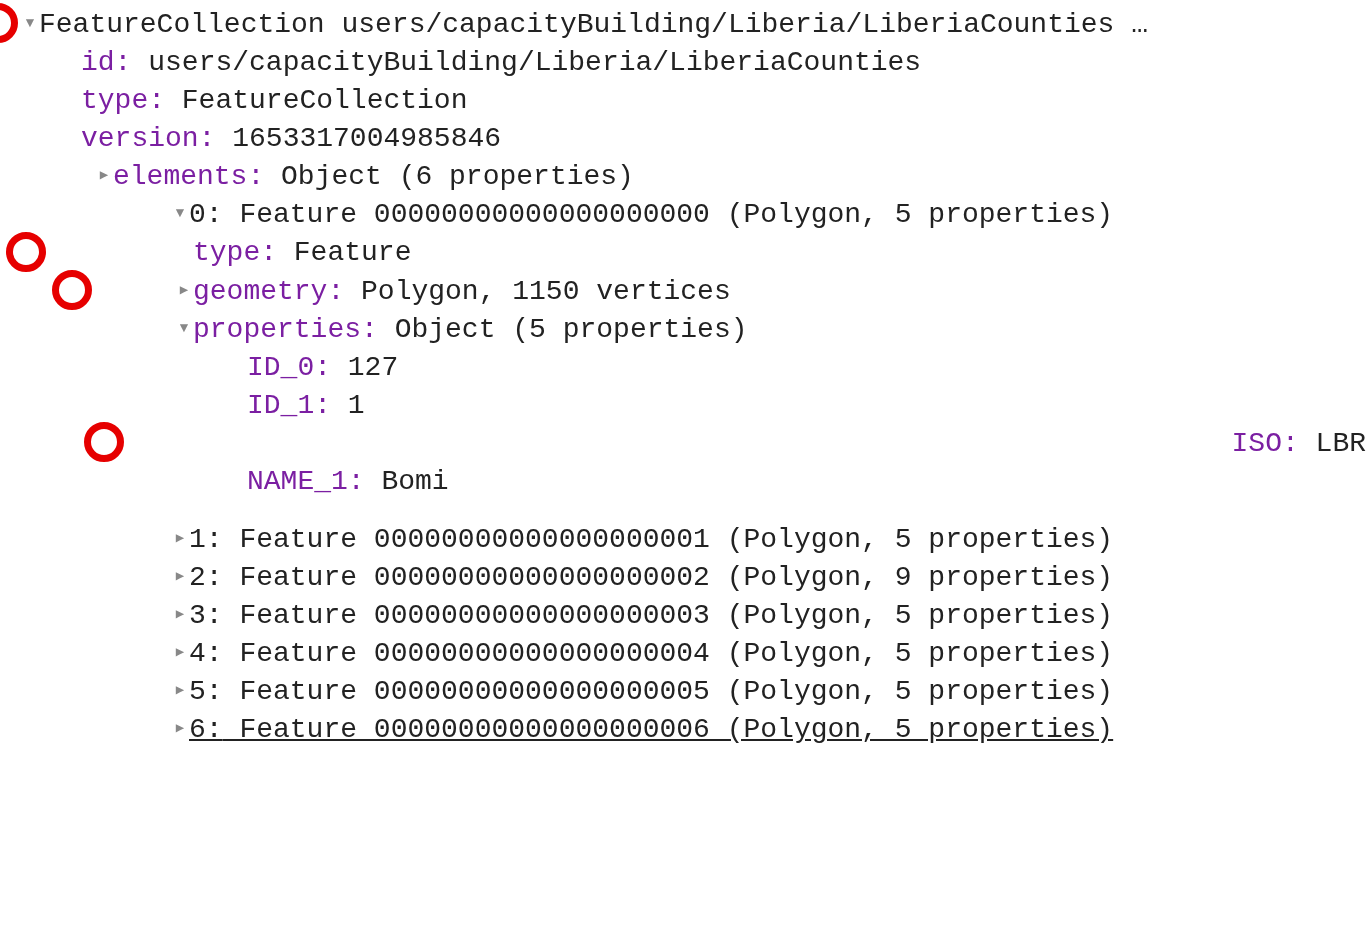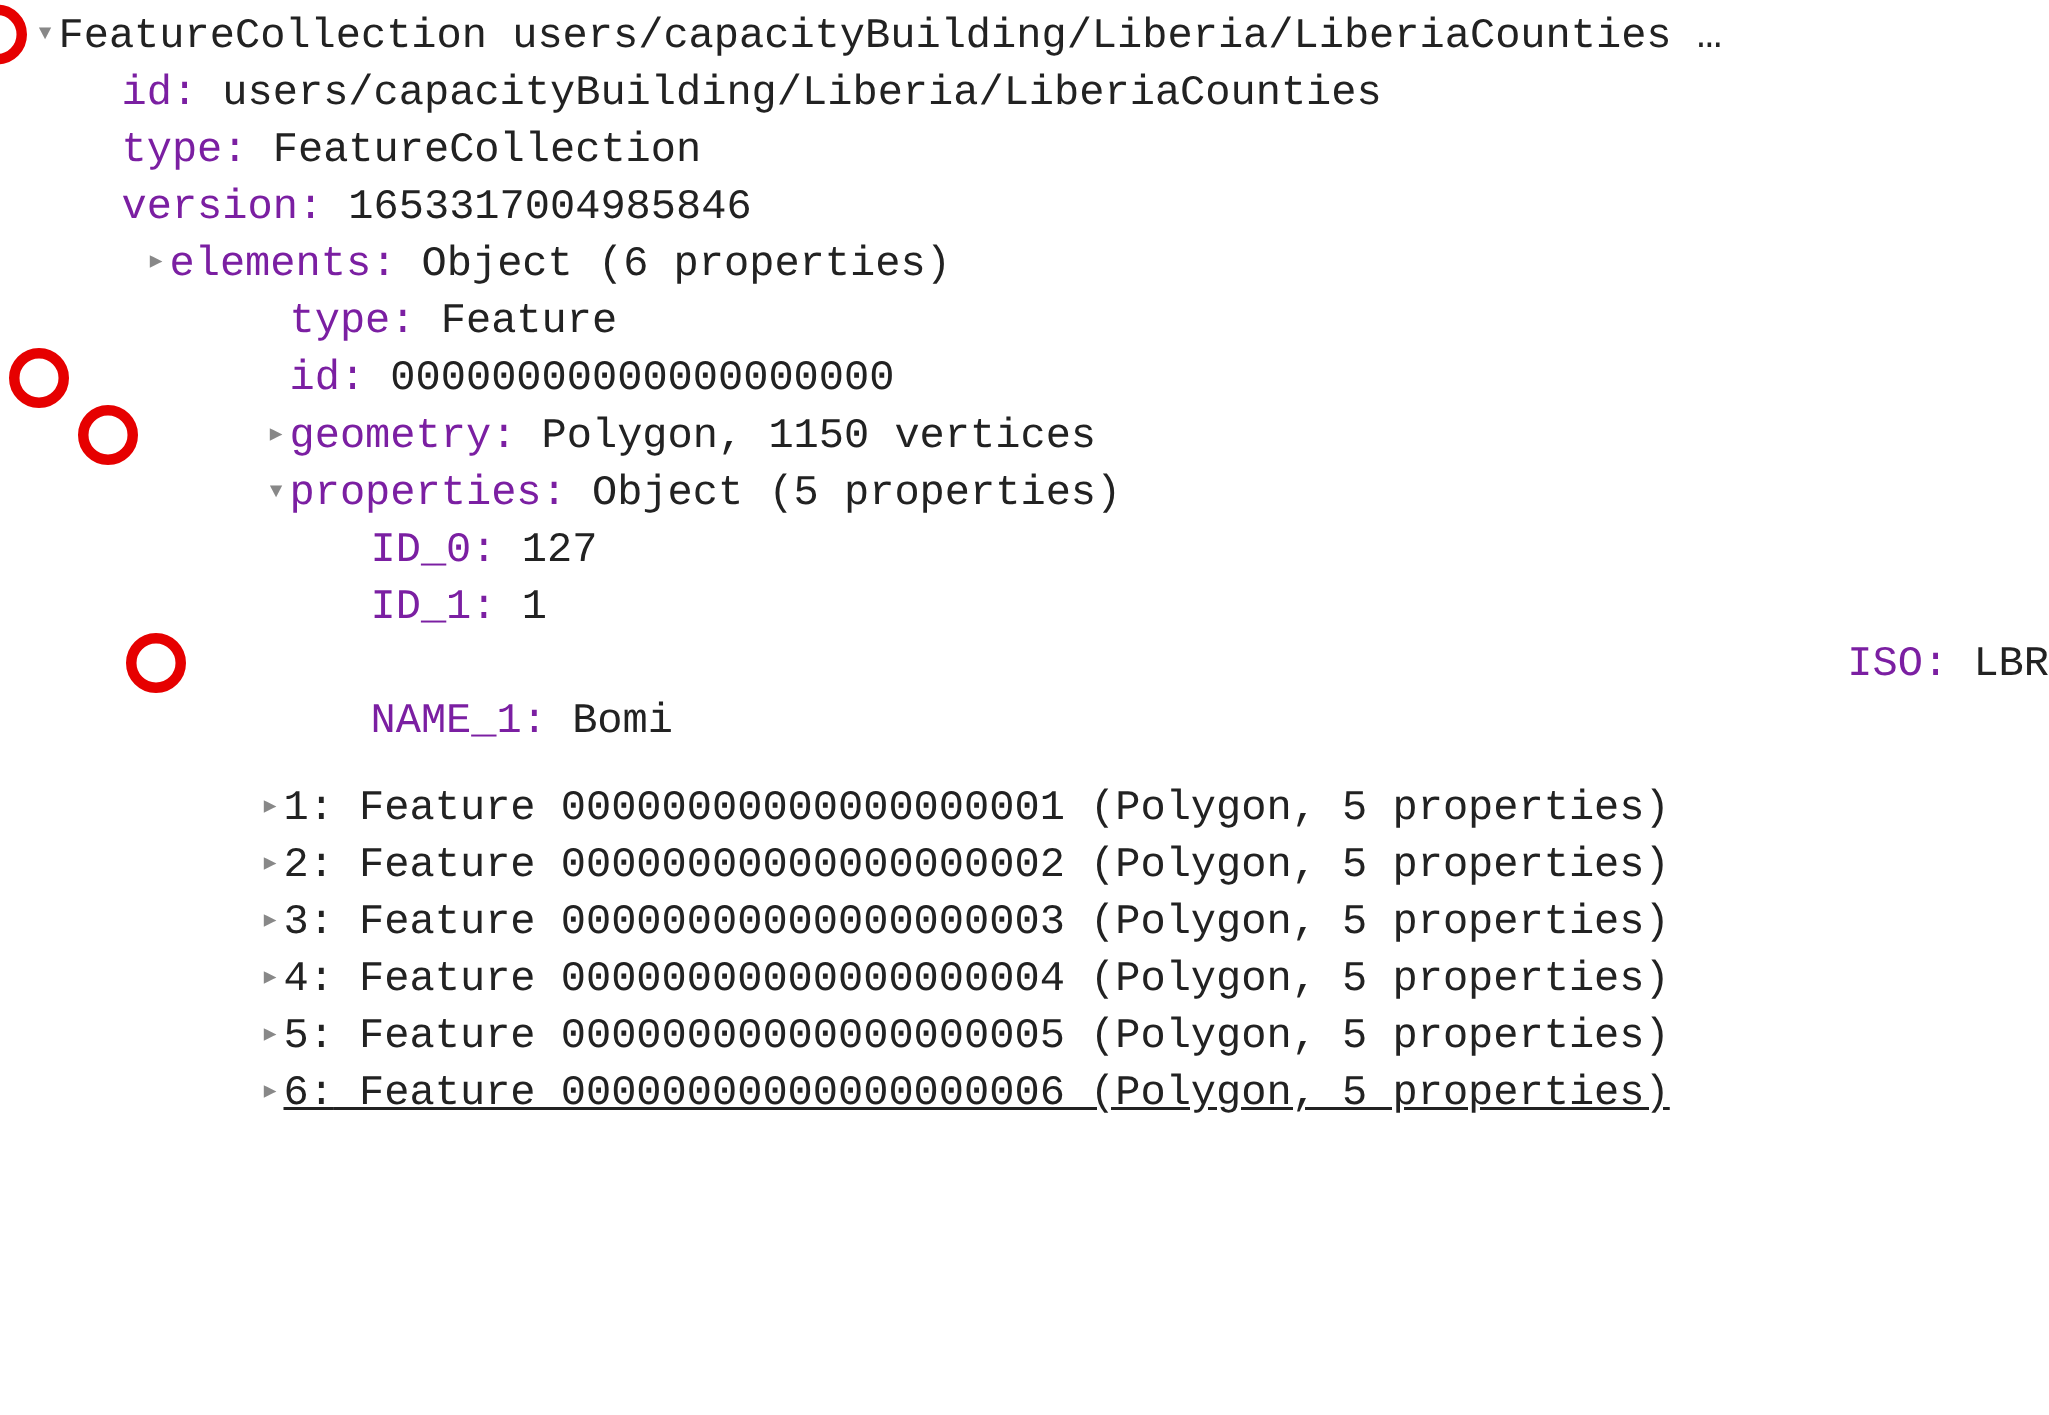--- a/index.html
+++ b/index.html
@@ -78,26 +78,26 @@
   <div class="row indent-1">
     <span class="key">type:</span><span class="val"> FeatureCollection</span>
   </div>
   <div class="row indent-1">
     <span class="key">version:</span><span class="val"> 1653317004985846</span>
   </div>
   <div class="row indent-1" style="margin-left:14px;">
     <span class="caret caret-right"></span><span class="key">elements:</span><span class="val"> Object (6 properties)</span>
   </div>
 
+  <div class="row indent-2" style="margin-left:60px;">
+    <span class="caret caret-down"></span><span class="idx">0:</span><span class="val"> Feature 00000000000000000000 (Polygon, 5 properties)</span>
+  </div>
 
   <div class="row indent-3" style="margin-left:48px;">
     <span class="key">type:</span><span class="val"> Feature</span>
-  </div>
-  <div class="row indent-3" style="margin-left:48px;">
-    <span class="key">id:</span><span class="val"> 00000000000000000000</span>
   </div>
   <div class="row indent-3" style="margin-left:30px;">
     <span class="caret caret-right"></span><span class="key">geometry:</span><span class="val"> Polygon, 1150 vertices</span>
   </div>
   <div class="row indent-3" style="margin-left:30px;">
     <span class="caret caret-down"></span><span class="key">properties:</span><span class="val"> Object (5 properties)</span>
   </div>
 
   <div class="row indent-4" style="margin-left:42px;">
     <span class="key">ID_0:</span><span class="val"> 127</span>
@@ -111,21 +111,21 @@
   <div class="row indent-4" style="margin-left:42px;">
     <span class="key">NAME_1:</span><span class="val"> Bomi</span>
   </div>
 
   <div style="height:20px;"></div>
 
   <div class="row indent-2" style="margin-left:60px;">
     <span class="caret caret-right"></span><span class="idx">1:</span><span class="val"> Feature 00000000000000000001 (Polygon, 5 properties)</span>
   </div>
   <div class="row indent-2" style="margin-left:60px;">
-    <span class="caret caret-right"></span><span class="idx">2:</span><span class="val"> Feature 00000000000000000002 (Polygon, 5 properties)</span>
+    <span class="caret caret-right"></span><span class="idx">2:</span><span class="val"> Feature 00000000000000000002 (Polygon, 9 properties)</span>
   </div>
   <div class="row indent-2" style="margin-left:60px;">
     <span class="caret caret-right"></span><span class="idx">3:</span><span class="val"> Feature 00000000000000000003 (Polygon, 5 properties)</span>
   </div>
   <div class="row indent-2" style="margin-left:60px;">
     <span class="caret caret-right"></span><span class="idx">4:</span><span class="val"> Feature 00000000000000000004 (Polygon, 5 properties)</span>
   </div>
   <div class="row indent-2" style="margin-left:60px;">
     <span class="caret caret-right"></span><span class="idx">5:</span><span class="val"> Feature 00000000000000000005 (Polygon, 5 properties)</span>
   </div>

